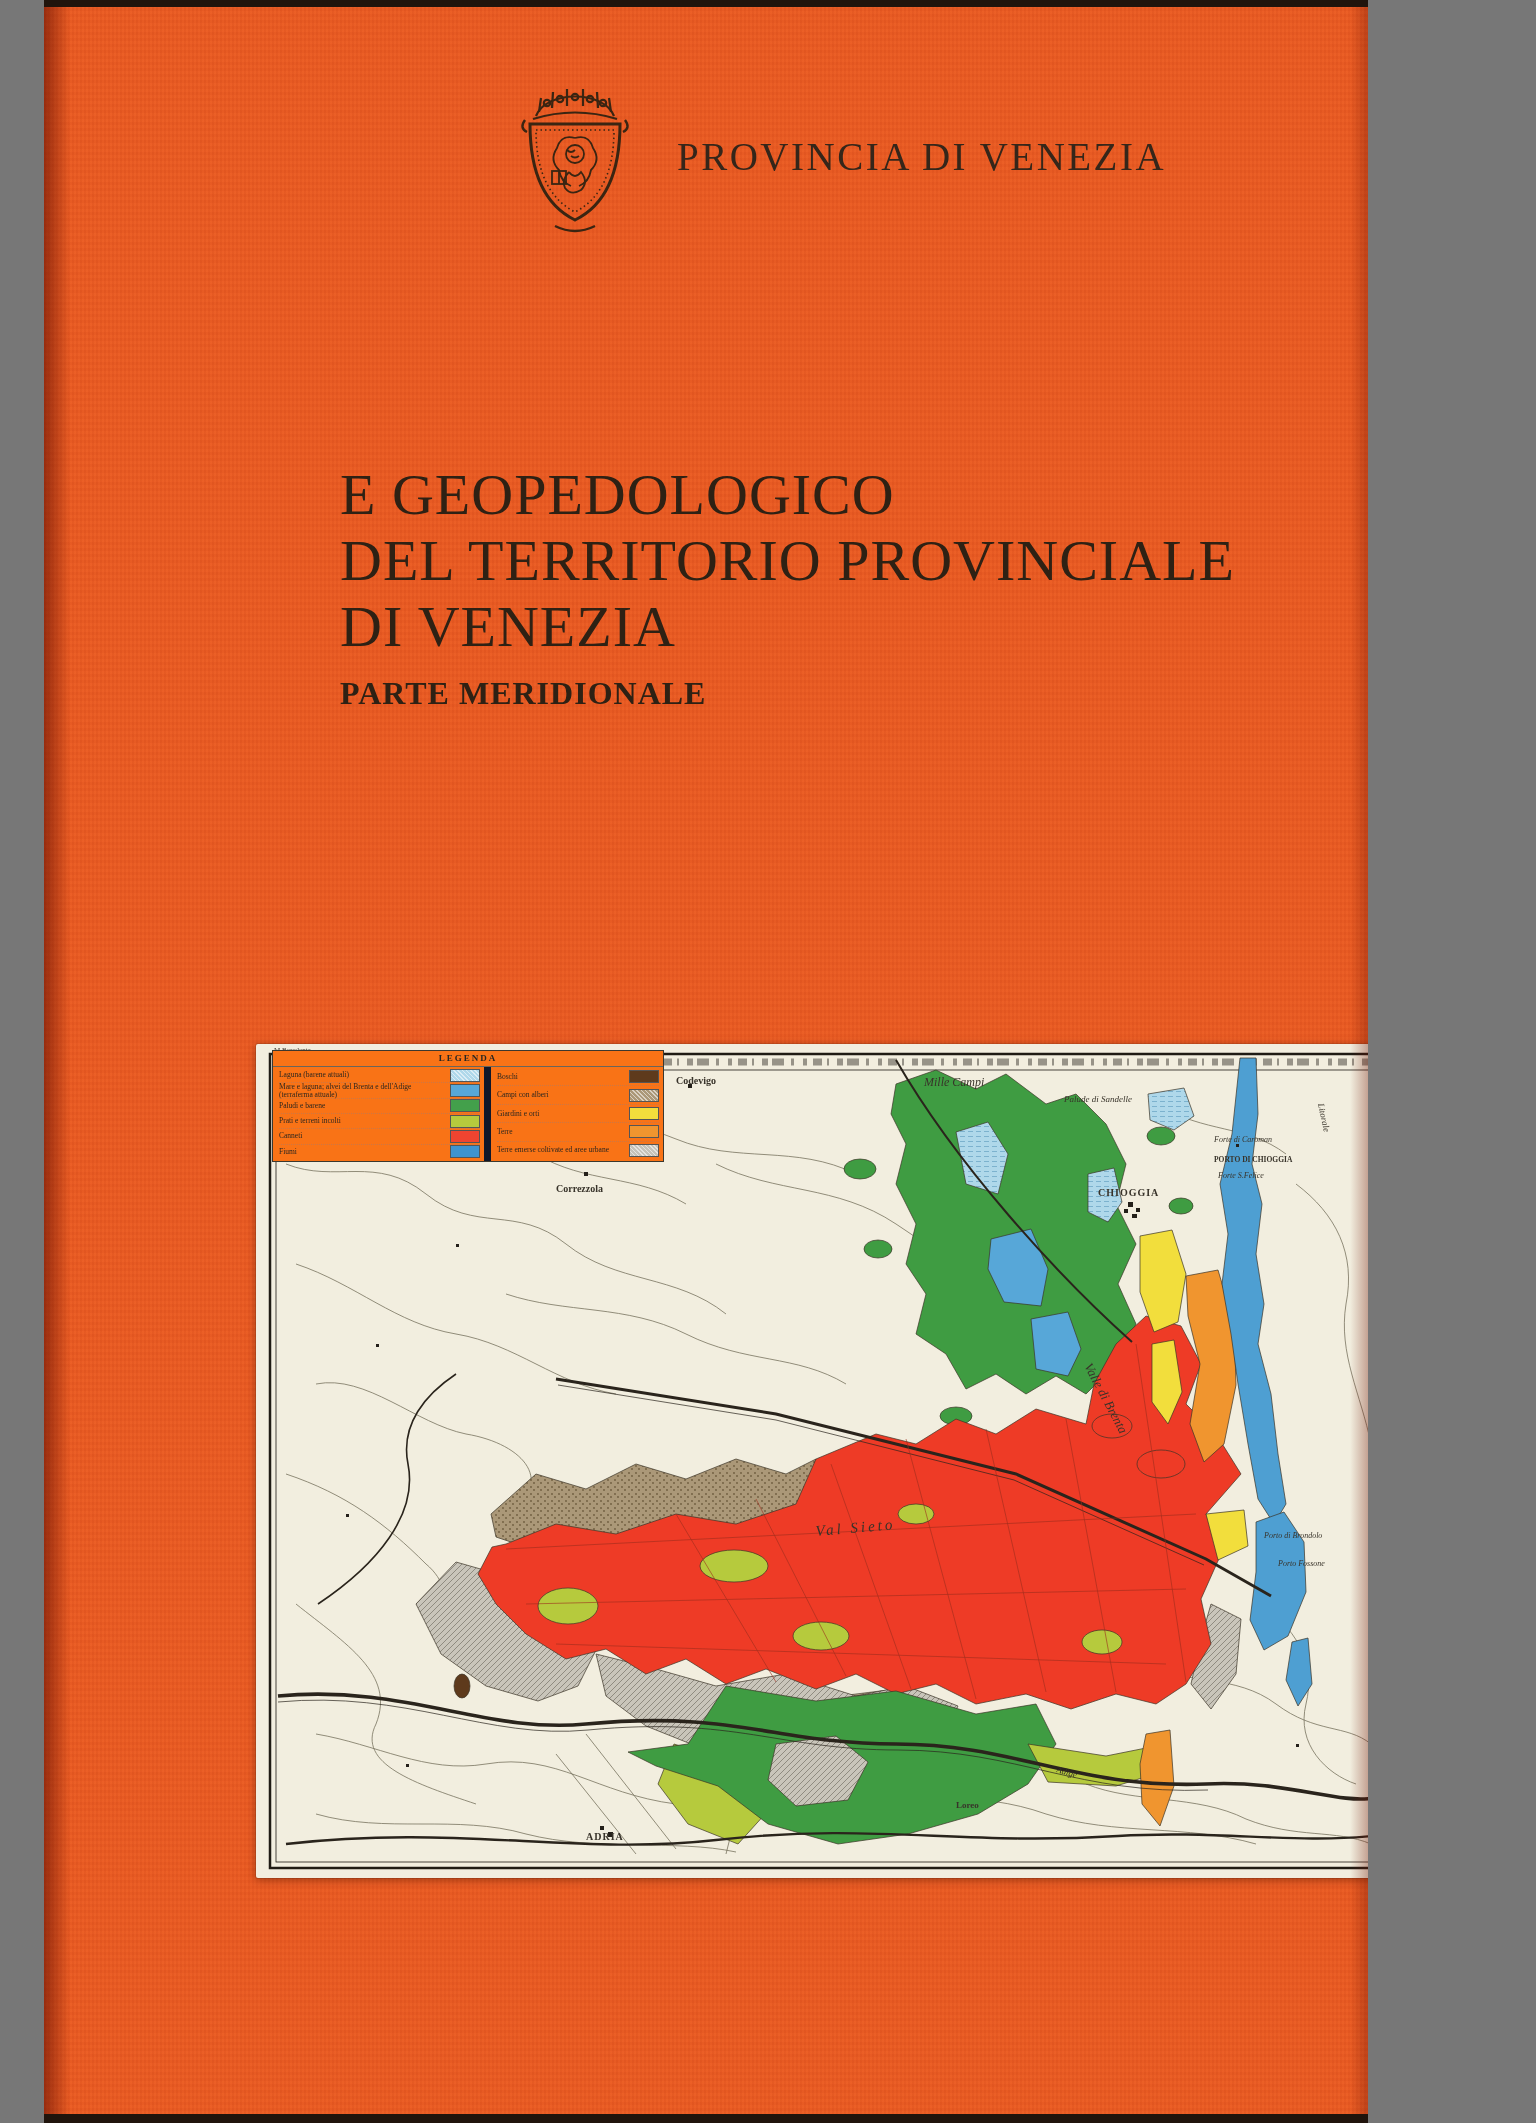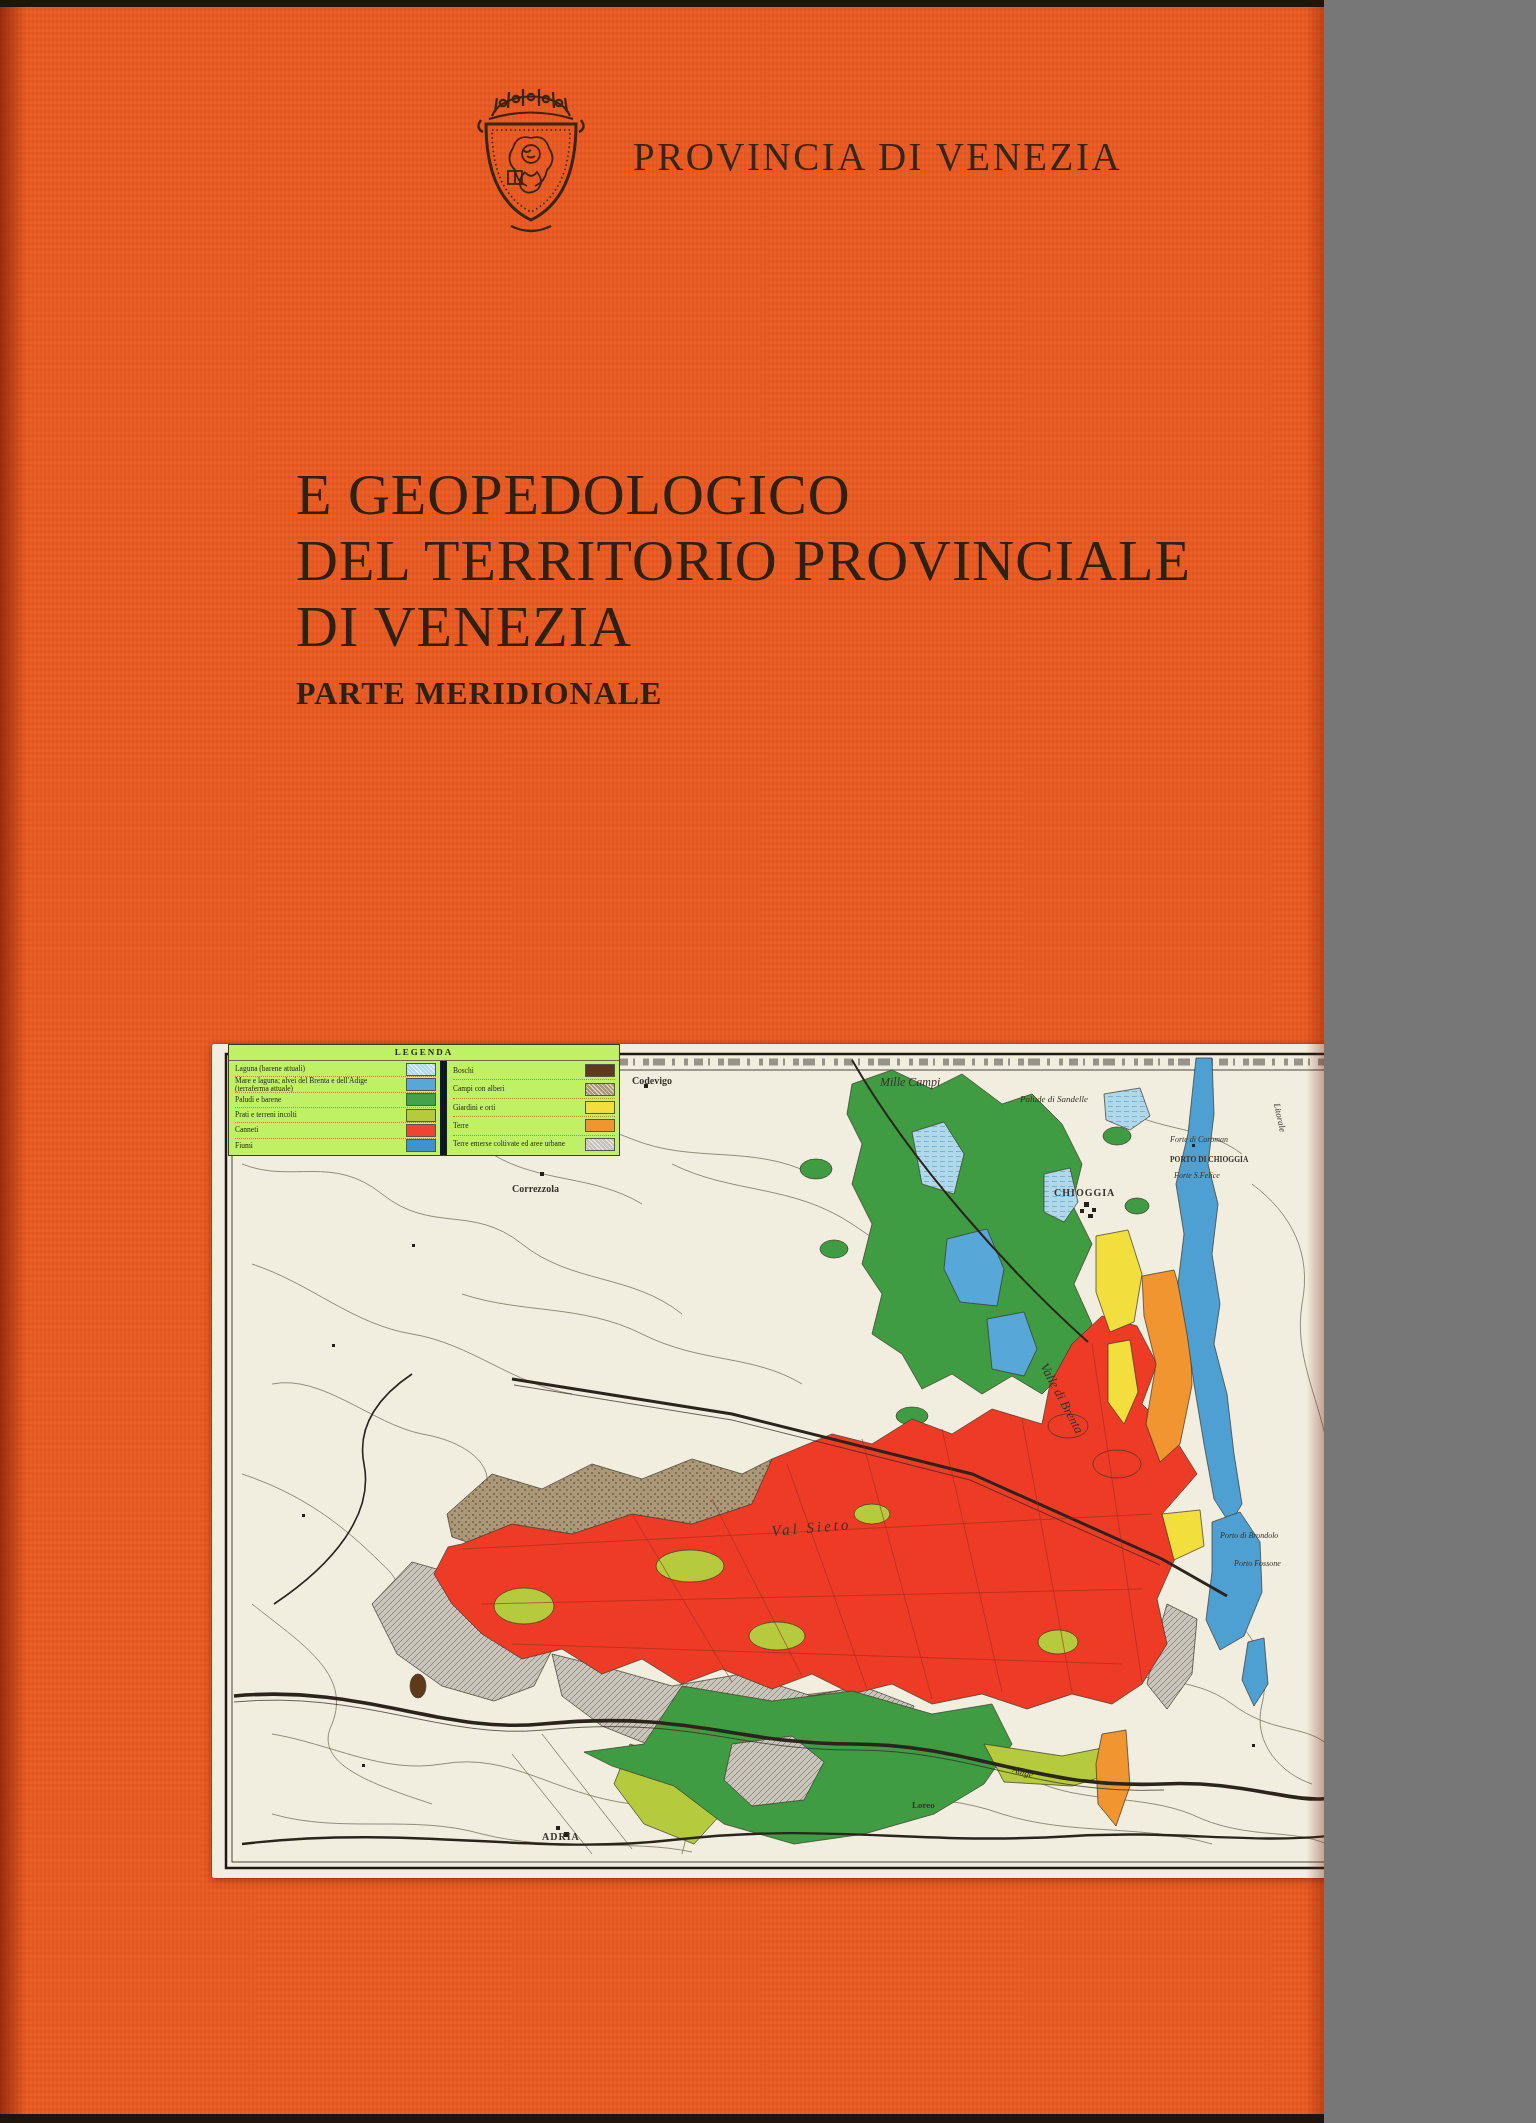--- a/index.html
+++ b/index.html
@@ -1,19 +1,20 @@
 <!DOCTYPE html>
 <html><head>
 <meta charset="utf-8">
 <style>
   html,body{margin:0;padding:0;background:#777;}
   .cover{
     position:relative;width:1324px;height:2123px;overflow:hidden;
     background:#EA5A22;
     font-family:"Liberation Serif", serif;
+    margin-left:44px;
   }
   
   .cover::before{
     content:"";position:absolute;inset:0;pointer-events:none;
     background:
       repeating-linear-gradient(90deg, rgba(120,30,5,.045) 0 2px, rgba(255,160,90,.035) 2px 4px),
       repeating-linear-gradient(0deg, rgba(120,30,5,.03) 0 3px, rgba(255,170,100,.03) 3px 6px);
   }
   .edge-top{position:absolute;left:0;top:0;width:100%;height:7px;background:#20140c;}
   .edge-bottom{position:absolute;left:0;bottom:0;width:100%;height:9px;background:#20140c;}
@@ -34,22 +35,22 @@
   .subtitle{font-size:32px;line-height:54px;letter-spacing:1px;margin-top:6px;white-space:nowrap;font-weight:bold;}
 
   .map-sheet{
     position:absolute;left:212px;top:1044px;width:1140px;height:834px;
     background:#F2EEDF;border-radius:2px;
     box-shadow:0 2px 8px rgba(70,20,4,.45), 0 0 0 1px rgba(0,0,0,.12);
   }
   .map-sheet svg{position:absolute;inset:0;}
 
   .legend{
-    position:absolute;left:16px;top:0;width:392px;height:112px;
-    background:#bef264;border:1px solid #3c382e;box-sizing:border-box;
+    position:absolute;left:16px;top:6px;width:392px;height:112px;
+    background:#f97316;border:1px solid #3c382e;box-sizing:border-box;
     font-family:"Liberation Serif", serif;color:#2a2620;z-index:3;
   }
   .legend-title{
     height:15px;line-height:15px;text-align:center;font-size:9px;letter-spacing:2px;
     border-bottom:1px solid #6a655a;font-weight:bold;
   }
   .legend-body{display:flex;height:calc(100% - 16px);}
   .legend-col{display:flex;flex-direction:column;box-sizing:border-box;padding:1px 4px 2px 6px;}
   .legend-col.a{width:212px;}
   .legend-col.b{width:180px;border-left:7px solid #0f172a;}

